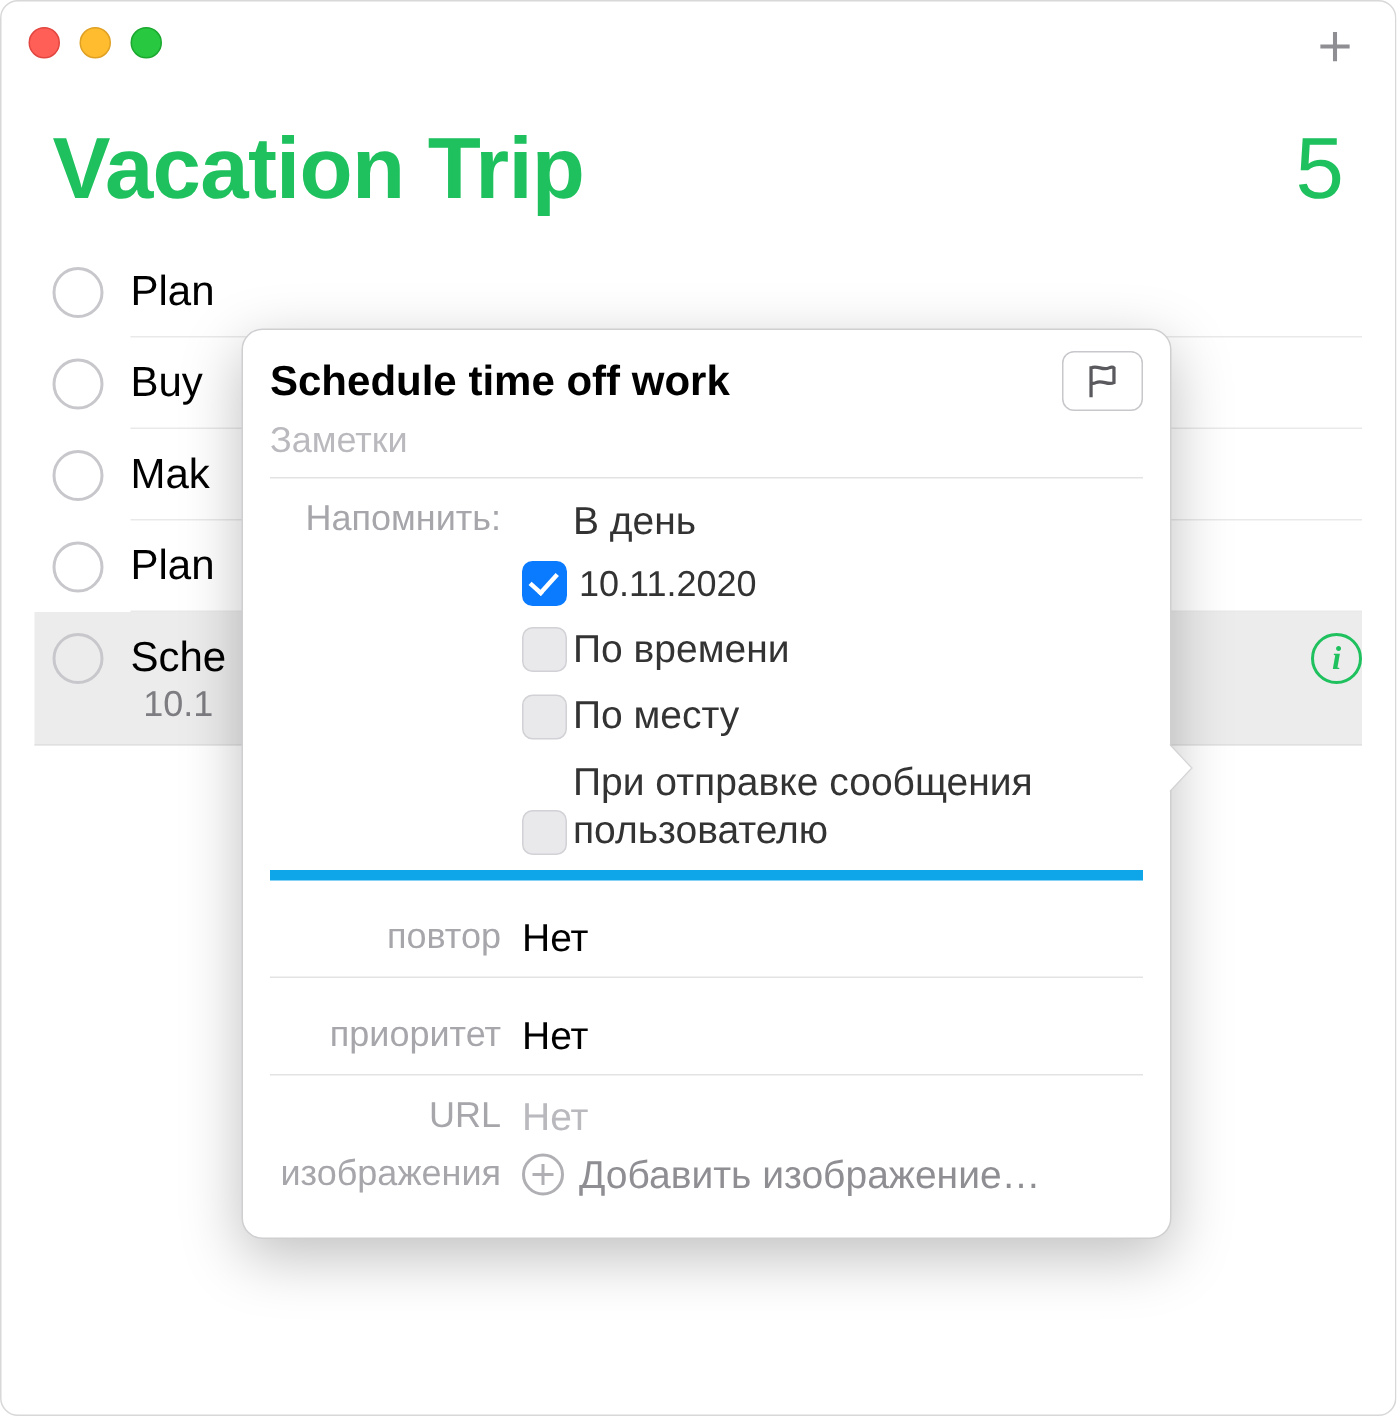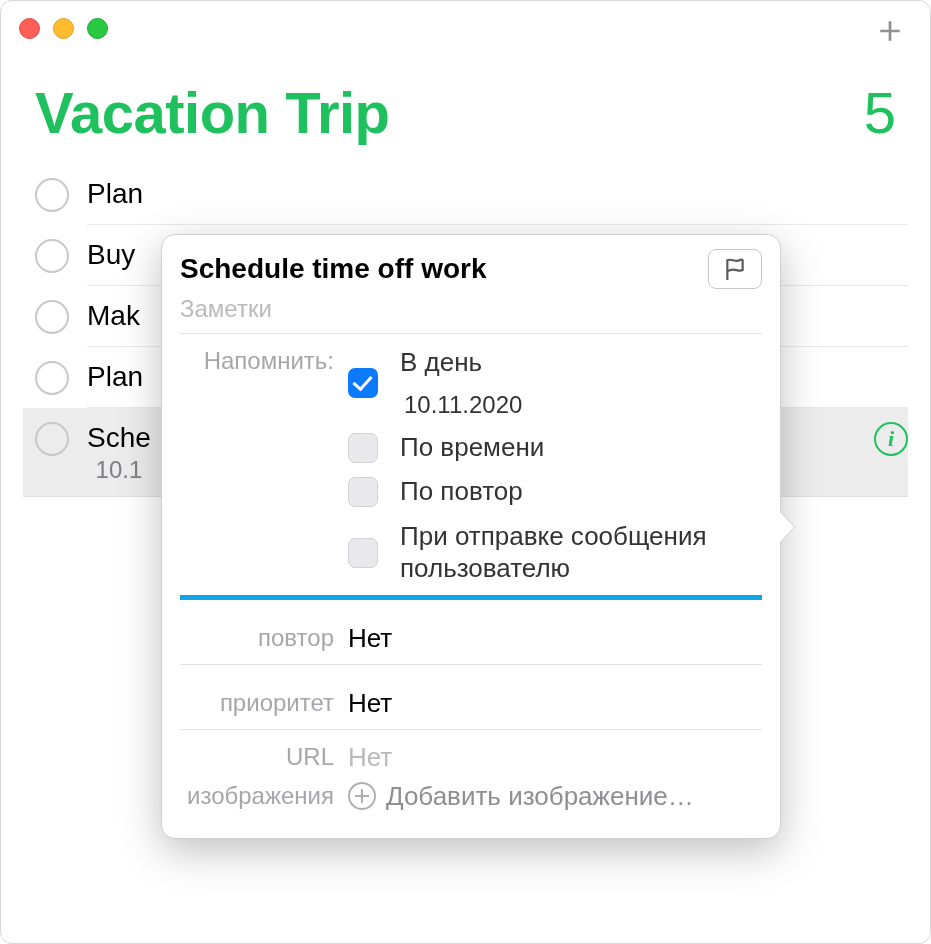--- a/index.html
+++ b/index.html
@@ -116,21 +116,21 @@
     font-family: Georgia, serif;
     font-size: 22px;
     font-weight: 600;
     background: #ececec;
   }
 
   
   .popover {
     position: absolute;
     left: 160px;
-    top: 233px;
+    top: 218px;
     width: 620px;
     background: #fff;
     border: 1px solid #cfcfd2;
     border-radius: 14px;
     box-shadow: 0 12px 40px rgba(0,0,0,0.25);
     padding: 14px 18px 16px 18px;
   }
   .popover::after {
     content: "";
     position: absolute;
@@ -185,22 +185,22 @@
   }
   .field-value {
     flex: 1;
     font-size: 26px;
     color: #000;
     padding-top: 2px;
   }
   .field-value.placeholder { color: #b9b9be; }
   .check-line {
     display: flex;
-    align-items: center;
-    gap: 22px;
+    align-items: flex-end;
+    gap: 4px;
     margin-bottom: 12px;
   }
   .checkbox {
     width: 30px;
     height: 30px;
     border-radius: 7px;
     flex-shrink: 0;
     position: relative;
     margin-top: 2px;
   }
@@ -215,21 +215,21 @@
     content: "";
     position: absolute;
     left: 9px; top: 4px;
     width: 8px; height: 15px;
     border-right: 3px solid #fff;
     border-bottom: 3px solid #fff;
     transform: rotate(42deg);
   }
   .check-text { font-size: 26px; color: #333; line-height: 1.25; }
   .check-date { font-size: 24px; color: #333; margin-left: 4px; margin-top: 12px; }
-  .remind-block { padding-bottom: 6px; border-bottom: 5px solid #0ea5e9; }
+  .remind-block { padding-bottom: 6px; border-bottom: 7px solid #0ea5e9; }
   .sep-row { border-bottom: 1px solid #e3e3e6; margin-top: 11px; }
   .add-image {
     display: flex;
     align-items: center;
     gap: 10px;
     color: #8e8e93;
     font-size: 26px;
     text-align: center;
   }
   .add-image .circ-plus {
@@ -318,21 +318,21 @@
             <div class="check-text">В день</div>
             <div class="check-date">10.11.2020</div>
           </div>
         </div>
         <div class="check-line">
           <div class="checkbox unchecked"></div>
           <div class="check-text">По времени</div>
         </div>
         <div class="check-line">
           <div class="checkbox unchecked"></div>
-          <div class="check-text">По повтор</div>
+          <div class="check-text">По месту</div>
         </div>
         <div class="check-line" style="margin-bottom:4px">
           <div class="checkbox unchecked"></div>
           <div class="check-text">При отправке сообщения пользователю</div>
         </div>
       </div>
     </div>
 
     <div class="field-row sep-row">
       <div class="field-label">повтор</div>

